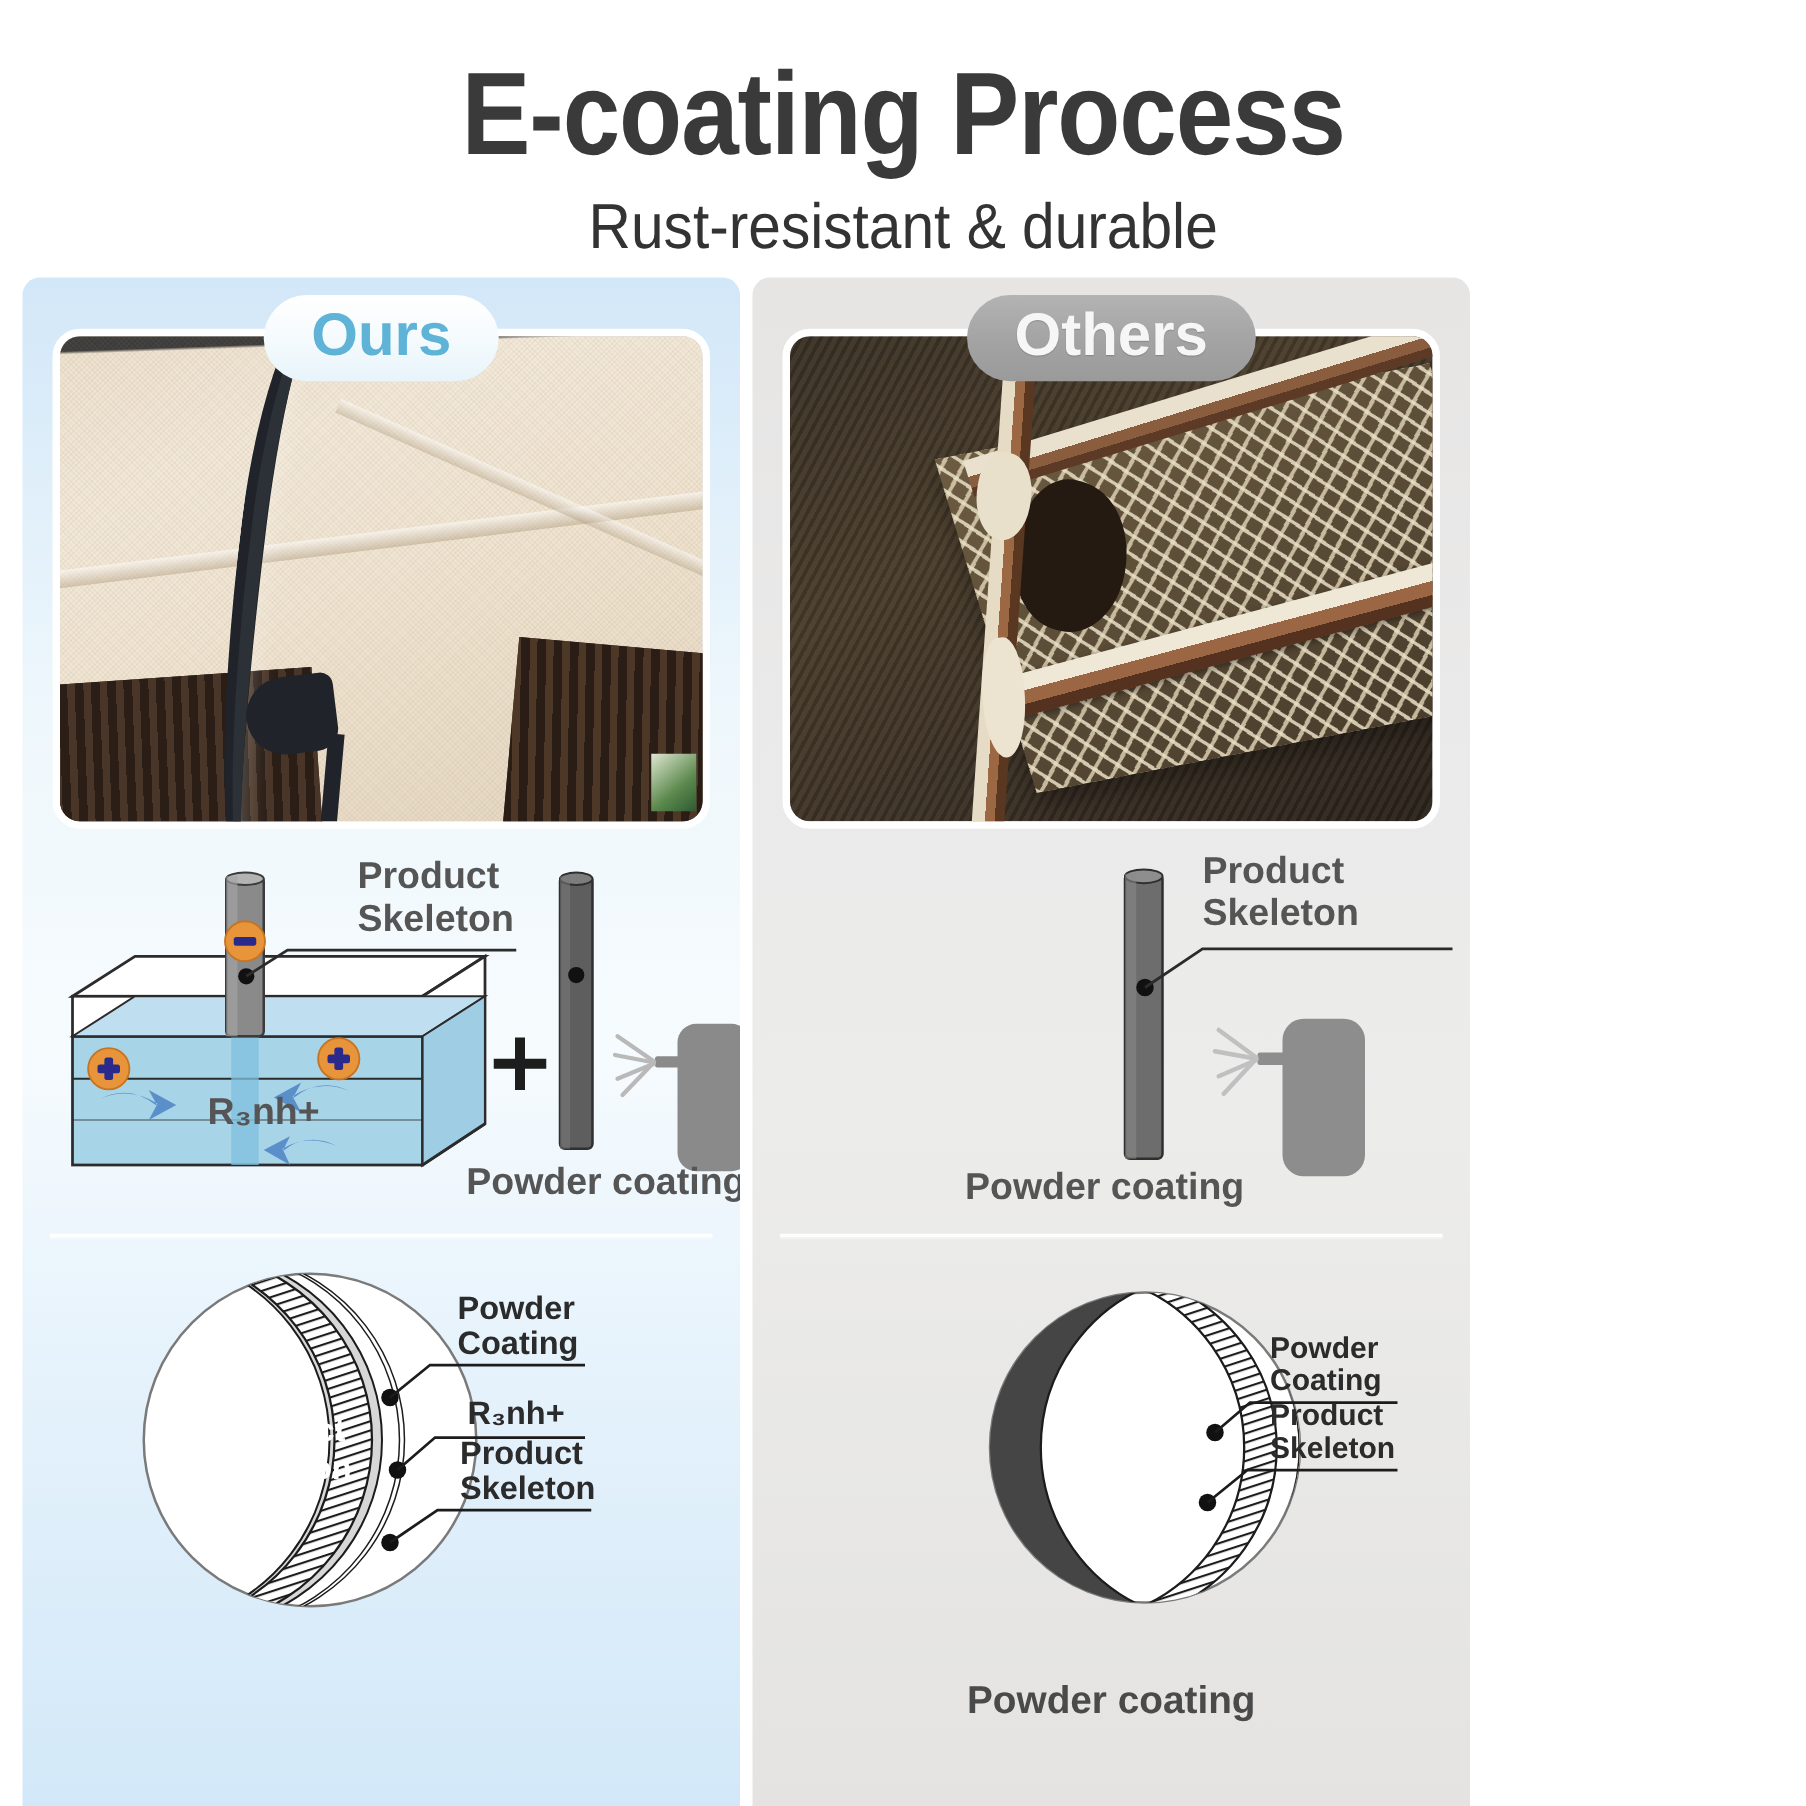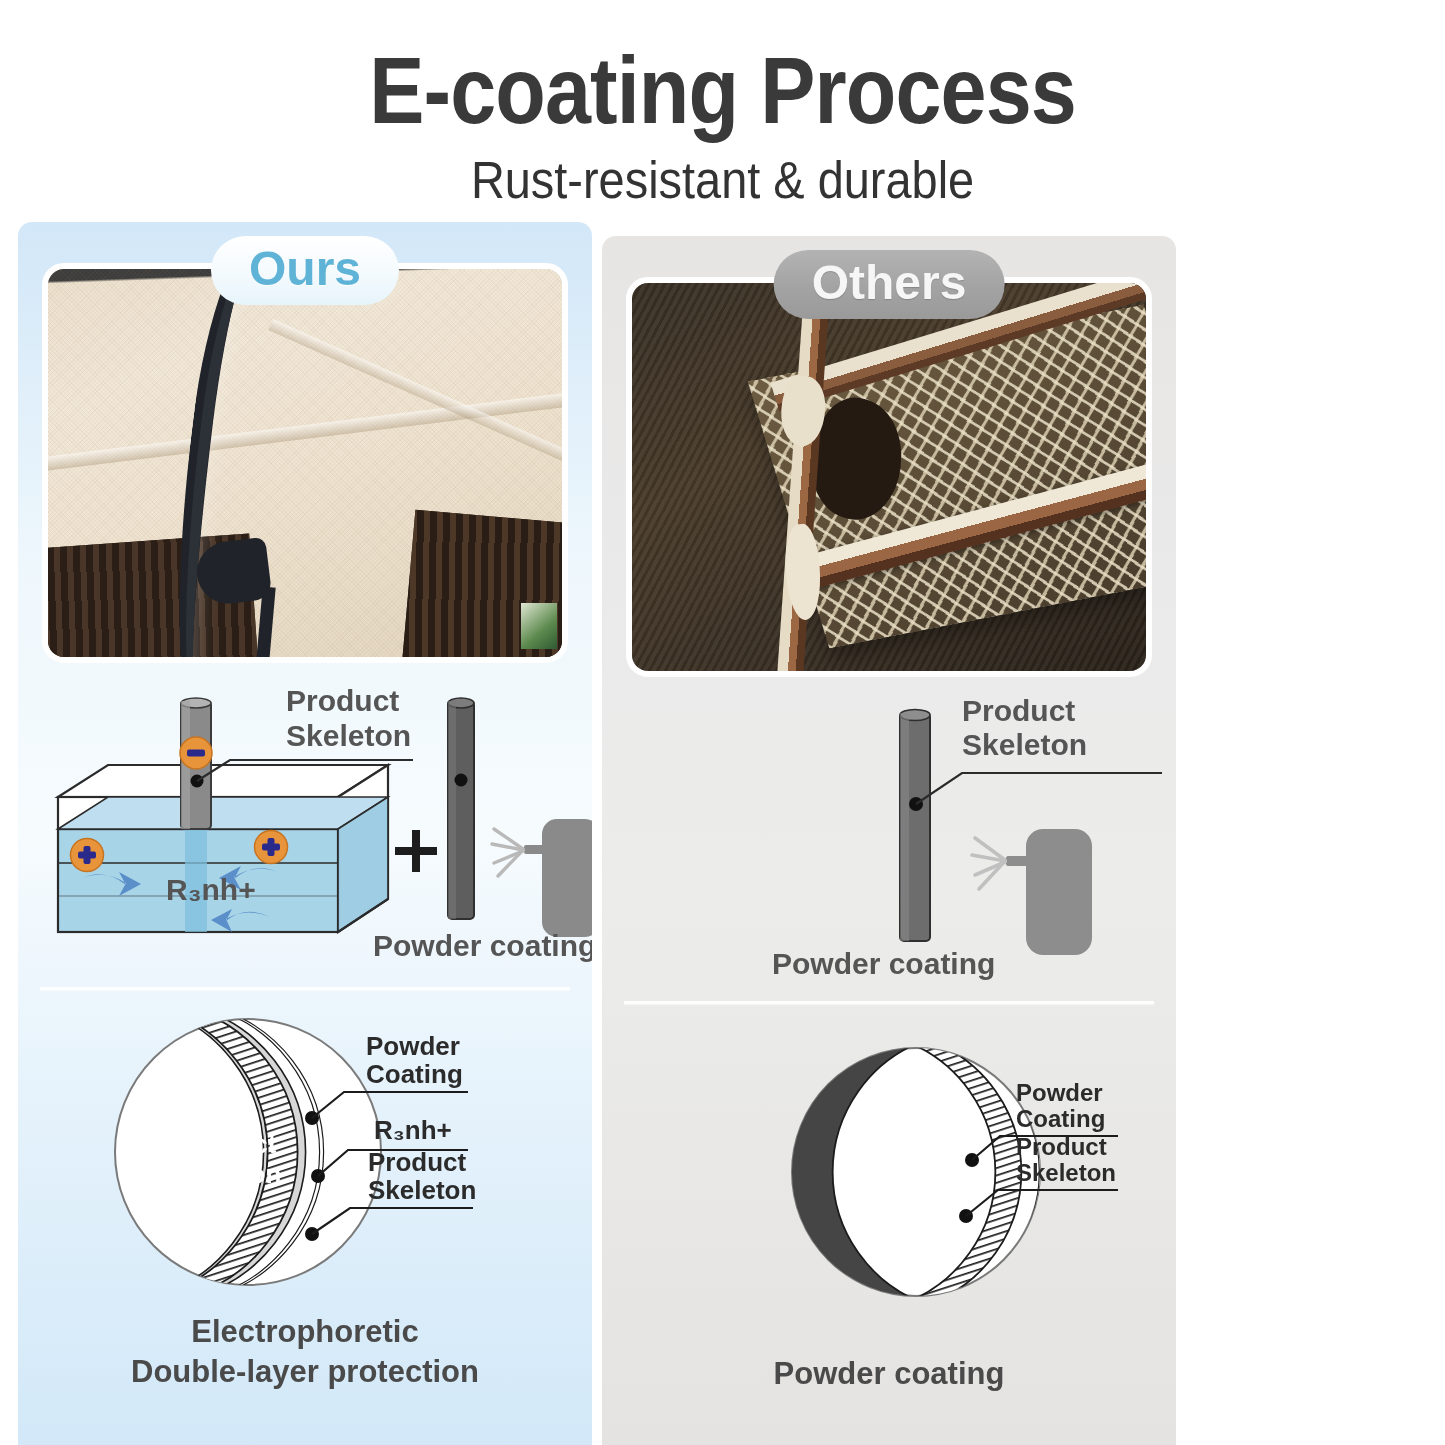--- a/index.html
+++ b/index.html
@@ -59,21 +59,20 @@
     position: relative;
     flex: 1;
     border-radius: 14px 14px 0 0;
     overflow: hidden;
   }
   .panel-ours {
     background: linear-gradient(180deg,#d2e7f8 0%, #eef7fc 28%, #f6fbfe 50%, #e3f1fb 75%, #d2e8f8 100%);
   }
   .panel-others {
     background: linear-gradient(180deg,#e6e5e4 0%, #ebeaea 30%, #ececeb 55%, #e4e3e2 100%);
-    margin-top: 14px;
   }
 
   
   .badge {
     position: absolute;
     top: 14px;
     left: 50%;
     transform: translateX(-50%);
     z-index: 20;
     padding: 9px 38px 12px 38px;
@@ -397,24 +396,20 @@
       </div>
       <div class="dlabel" style="left:356px;top:104px;font-size:26px;color:#2b2b2b;">
         <span>R₃nh+</span>
       </div>
       <div class="dlabel" style="left:350px;top:136px;font-size:26px;color:#2b2b2b;line-height:1.08;">
         <span>Product</span><br>
         <span>Skeleton</span>
       </div>
     </div>
 
-    <div class="section-caption" style="top:1090px;">
-      <span>Electrophoretic</span><br>
-      <span>Double-layer protection</span>
-    </div>
   </div>
 
   <div class="panel panel-others">
 
     <div class="badge badge-others">Others</div>
 
     <div class="photo-frame">
       <div class="photo-inner">
         <div class="ph-rustbg"></div>
         <div class="ph-mesh"></div>

